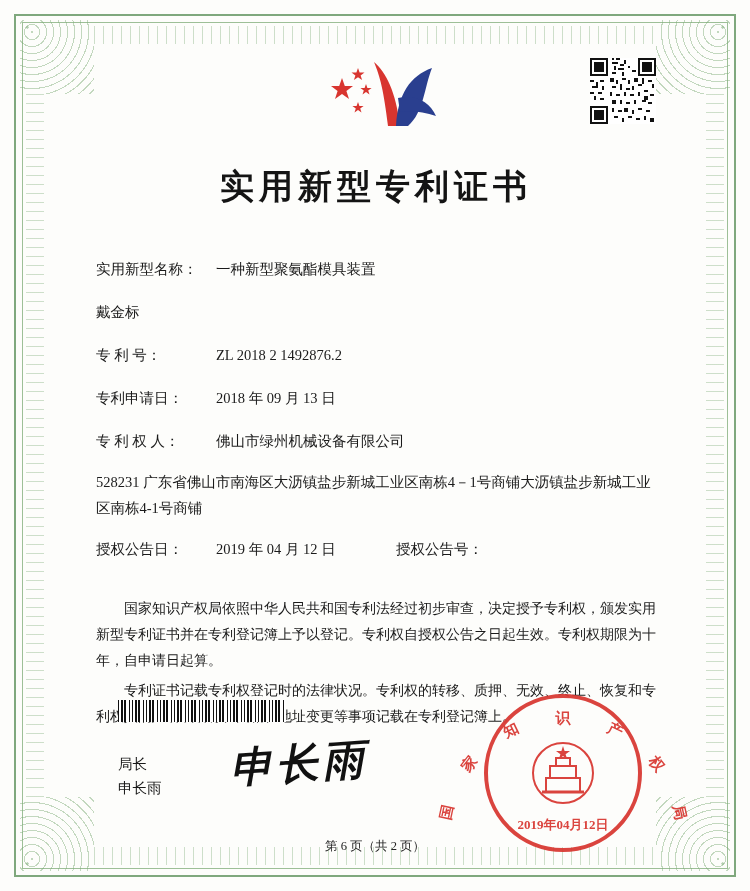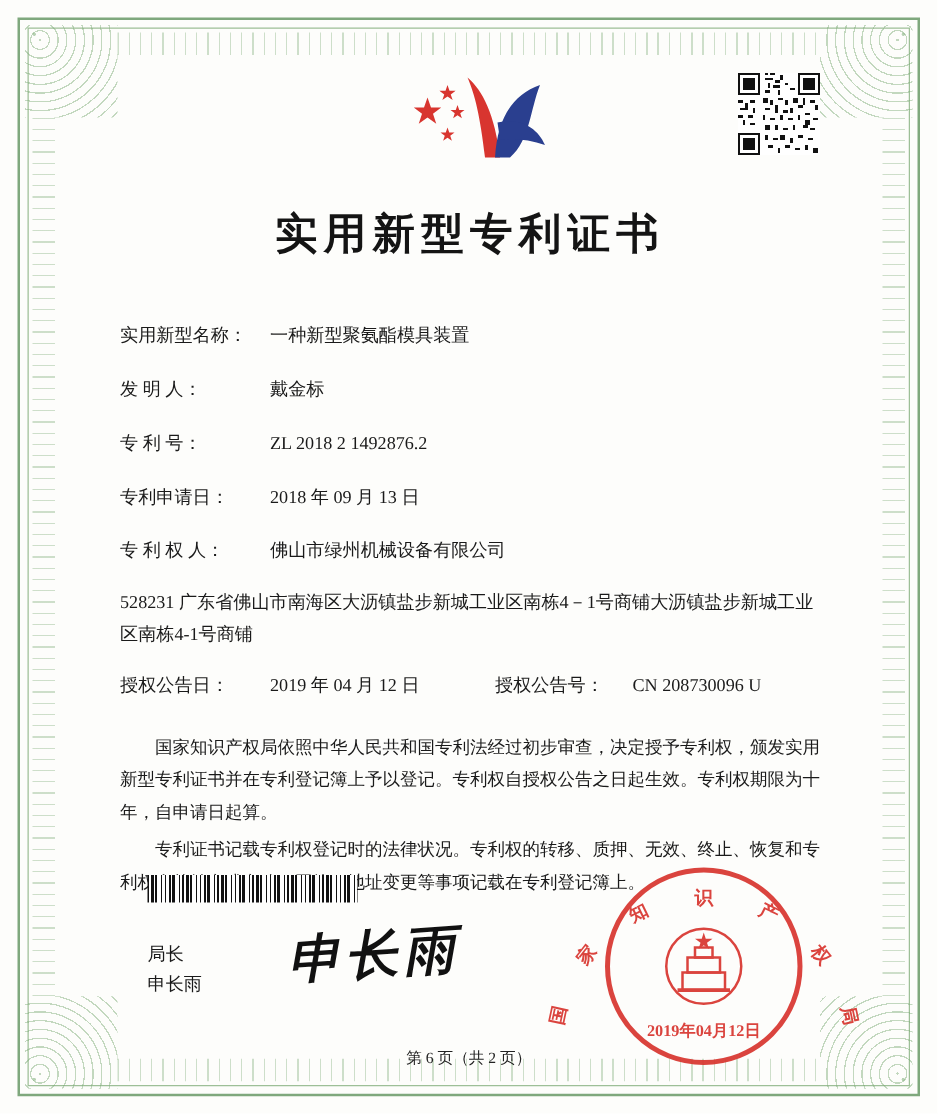--- a/index.html
+++ b/index.html
@@ -133,21 +133,21 @@
     display: flex;
     margin-bottom: 10px;
     font-size: 14.5px;
   }
   .pub-left { width: 300px; flex: 0 0 300px; display: flex; }
   .pub-right { display: flex; }
   .pub-left .fl { width: 120px; flex: 0 0 120px; white-space: pre; }
   .pub-right .fl { width: 110px; flex: 0 0 110px; white-space: pre; }
 
   .para {
-    margin-top: 22px;
+    margin-top: 32px;
     font-size: 14px;
     line-height: 26px;
     text-align: justify;
     text-indent: 28px;
   }
   .para + .para { margin-top: 4px; }
 
   .barcode {
     position: absolute;
     left: 118px;
@@ -339,21 +339,20 @@
     <div class="title">实用新型专利证书</div>
 
     <div class="fields">
 
       <div class="field-row">
         <div class="fl">实用新型名称：</div>
         <div class="fv">一种新型聚氨酯模具装置</div>
       </div>
 
       <div class="field-row">
-        <div class="fl">发 明 人：</div>
         <div class="fv">戴金标</div>
       </div>
 
       <div class="field-row">
         <div class="fl">专 利 号：</div>
         <div class="fv">ZL 2018 2 1492876.2</div>
       </div>
 
       <div class="field-row">
         <div class="fl">专利申请日：</div>
@@ -369,21 +368,20 @@
         <div class="fv">528231 广东省佛山市南海区大沥镇盐步新城工业区南栋4－1号商铺大沥镇盐步新城工业区南栋4-1号商铺</div>
       </div>
 
       <div class="pub-row">
         <div class="pub-left">
           <div class="fl">授权公告日：</div>
           <div class="fv">2019 年 04 月 12 日</div>
         </div>
         <div class="pub-right">
           <div class="fl">授权公告号：</div>
-          <div class="fv">CN 208730096 U</div>
         </div>
       </div>
 
     </div>
 
     <div class="para">国家知识产权局依照中华人民共和国专利法经过初步审查，决定授予专利权，颁发实用新型专利证书并在专利登记簿上予以登记。专利权自授权公告之日起生效。专利权期限为十年，自申请日起算。</div>
     <div class="para">专利证书记载专利权登记时的法律状况。专利权的转移、质押、无效、终止、恢复和专利权人的姓名或名称、国籍、地址变更等事项记载在专利登记簿上。</div>
   </div>
 
   <div class="barcode"></div>

